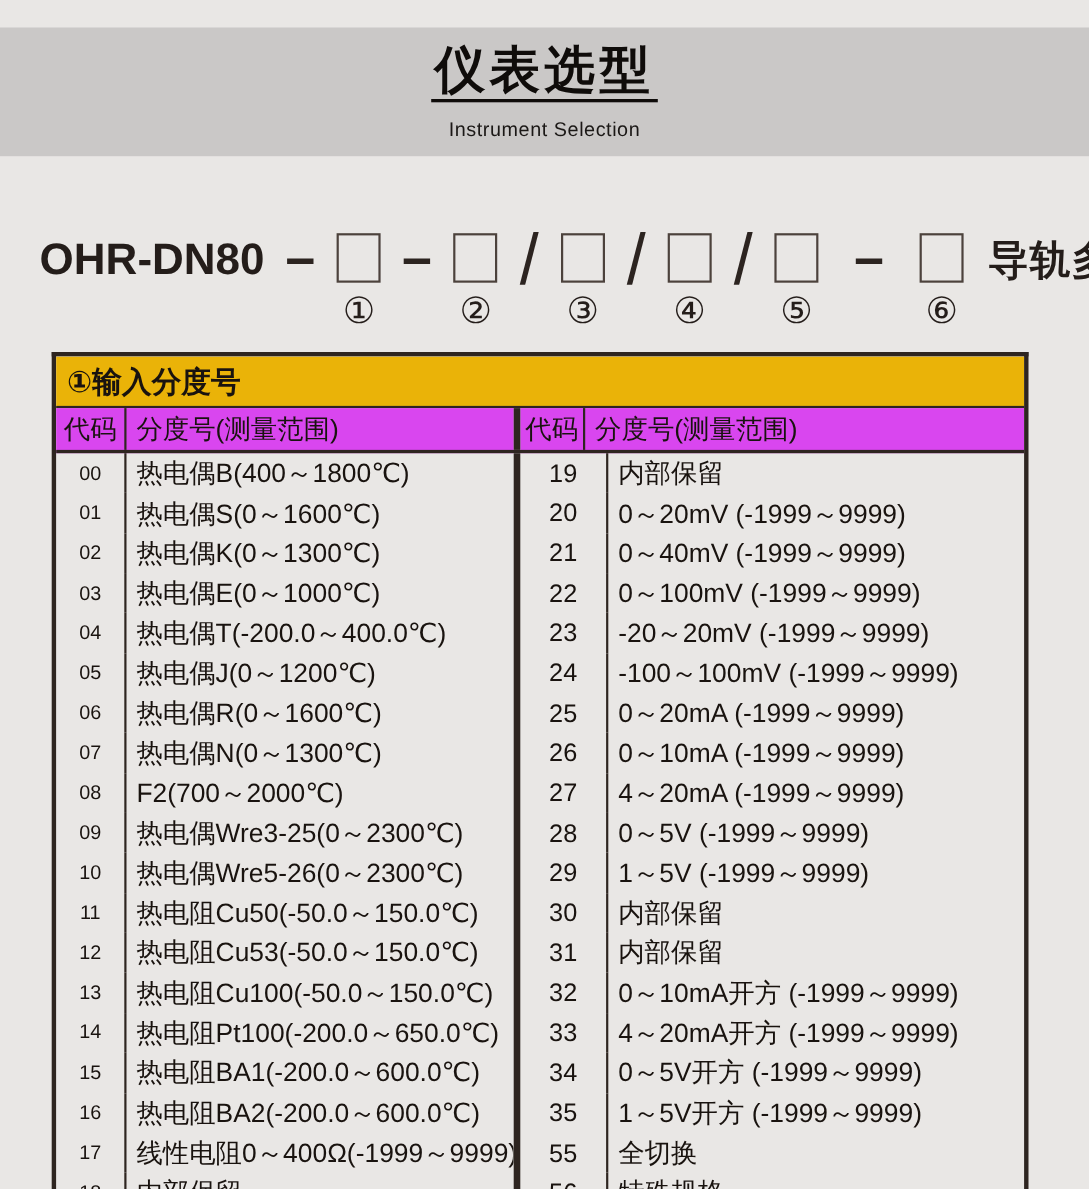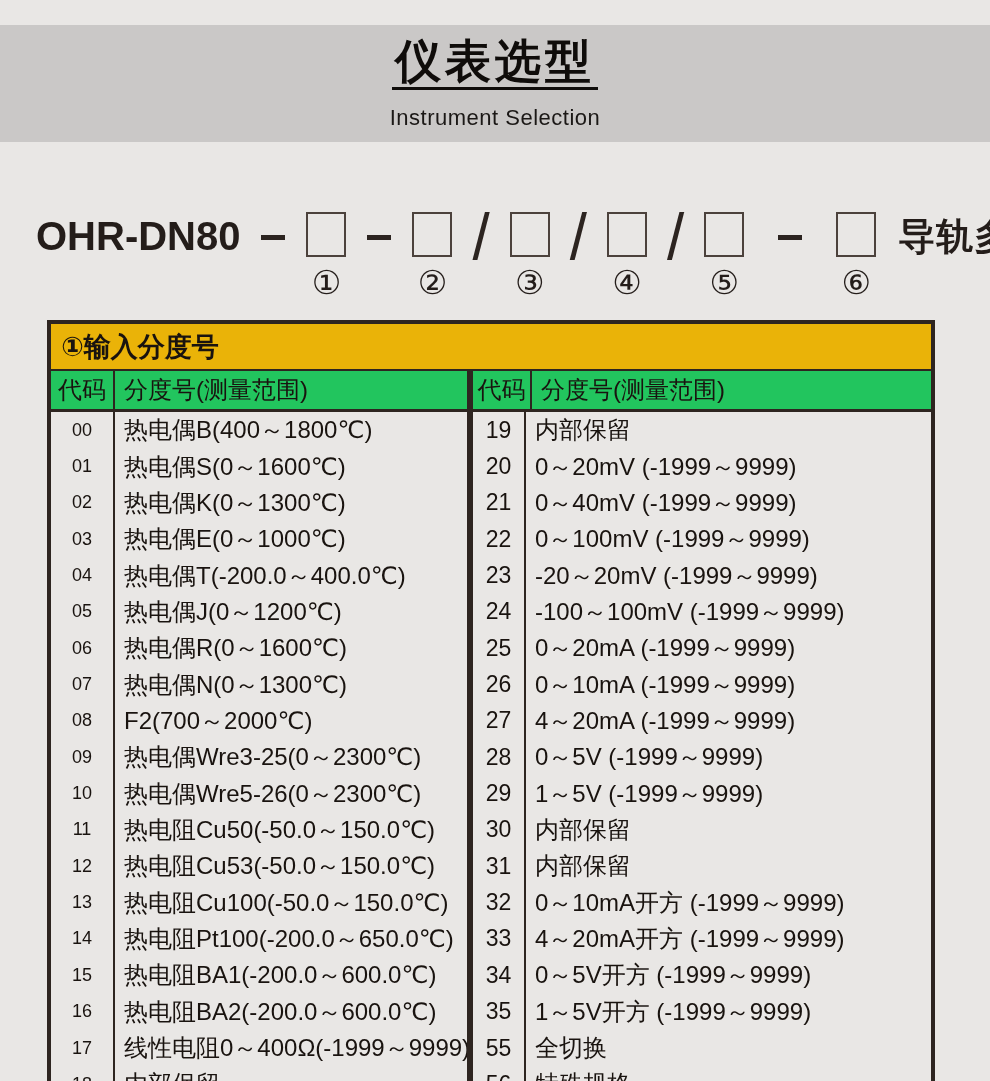--- a/index.html
+++ b/index.html
@@ -14,21 +14,21 @@
   
   .band {
     position:absolute; left:0; top:25px; width:990px; height:117px;
     background:#cac8c7;
     display:flex; flex-direction:column; align-items:center; justify-content:center;gap:12px;
   }
   .band-title {
     font-size:46px; font-weight:bold; letter-spacing:4px; color:#0f0c0a;
     border-bottom:3px solid #0f0c0a; line-height:1.12; padding:0 3px;
   }
-  .band-sub { font-size:22px; color:#1b1816; margin-top:3px; letter-spacing:0.5px; }
+  .band-sub { font-size:18px; color:#1b1816; margin-top:3px; letter-spacing:0.5px; }
 
   
   .model {
     position:absolute; left:36px; top:212px;
     display:flex; align-items:flex-start; white-space:nowrap;gap:14px;
   }
   .m-prefix { font-size:40px; font-weight:bold; line-height:48px; letter-spacing:0; color:#241d1a; }
   .m-dash { width:24px; height:5px; background:#2c2420; margin:23px 7px 0 7px; }
   .m-dash.wide { margin-left:20px; margin-right:20px; }
   .m-slot { display:flex; flex-direction:column; align-items:center; }
@@ -41,38 +41,38 @@
   .tbl {
     position:absolute; left:47px; top:320px; width:888px; height:761px;
     border:4px solid #2e2520; border-bottom:none; overflow:hidden;
   }
   .tbl-title {
     height:47px; line-height:46px; padding-left:10px;
     font-size:27px; font-weight:bold; color:#19130f;
     background:#eab308; border-bottom:2px solid #2e2520;
   }
   .tbl-colhead {
-    display:flex; height:41px; background:#22c55e;
+    display:flex; height:41px; background:#d946ef;
     border-bottom:3px solid #2e2520; font-size:24px; color:#19130f;
   }
   .tbl-colhead > div { display:flex; align-items:center; }
   .ch-code  { width:64px; justify-content:center; border-right:2px solid #2e2520; }
   .ch-range { padding-left:9px; }
   .ch-range.l { width:352px; }
   .ch-range.r { flex:1; }
   .mid-div { width:1px; background:#e9e7e5; border-left:3px solid #2e2520; border-right:3px solid #2e2520; }
   .ch-code2 { width:59px; justify-content:center; border-right:2px solid #2e2520; }
 
   .tbl-body { display:flex; align-items:stretch; }
   .half.left  { width:416px; }
   .half.right { flex:1; }
   .row { display:flex; height:36.35px; font-size:24px; color:#19130f; }
   .row .cell { display:flex; align-items:center; }
   .half.left  .cell.code { width:64px; justify-content:center; border-right:2px solid #2e2520; font-size:18px; }
-  .half.right .cell.code { width:53px; justify-content:center; border-right:2px solid #2e2520; font-size:23px; }
+  .half.right .cell.code { width:80px; justify-content:center; border-right:2px solid #2e2520; font-size:23px; }
   .cell.range { flex:1; padding-left:9px; white-space:nowrap; overflow:hidden; }
   .body-mid { width:1px; background:#e9e7e5; border-left:3px solid #2e2520; border-right:3px solid #2e2520; }
 </style>
 </head>
 <body>
 
 <div class="band">
   <div class="band-title">仪表选型</div>
   <div class="band-sub">Instrument Selection</div>
 </div>

